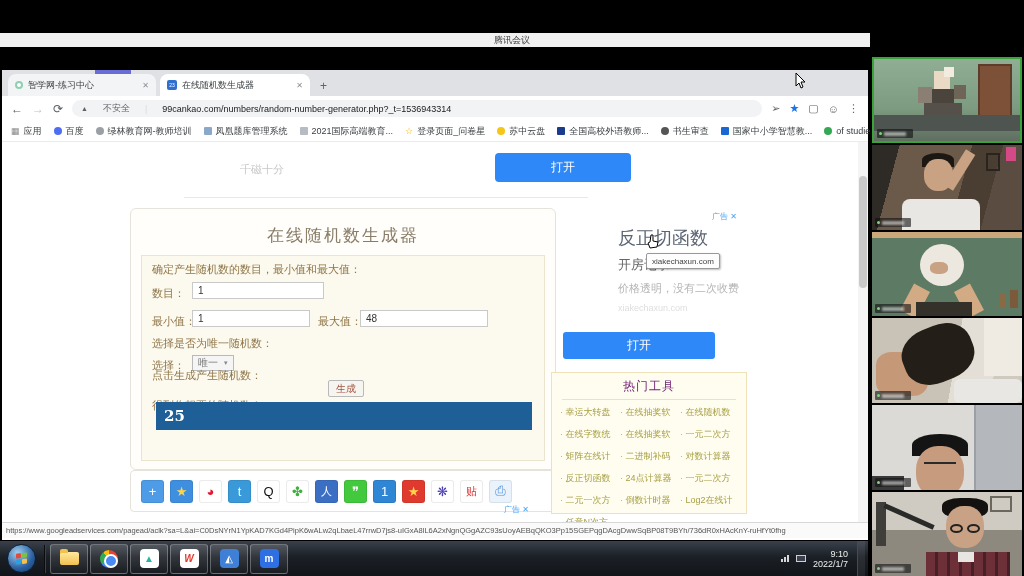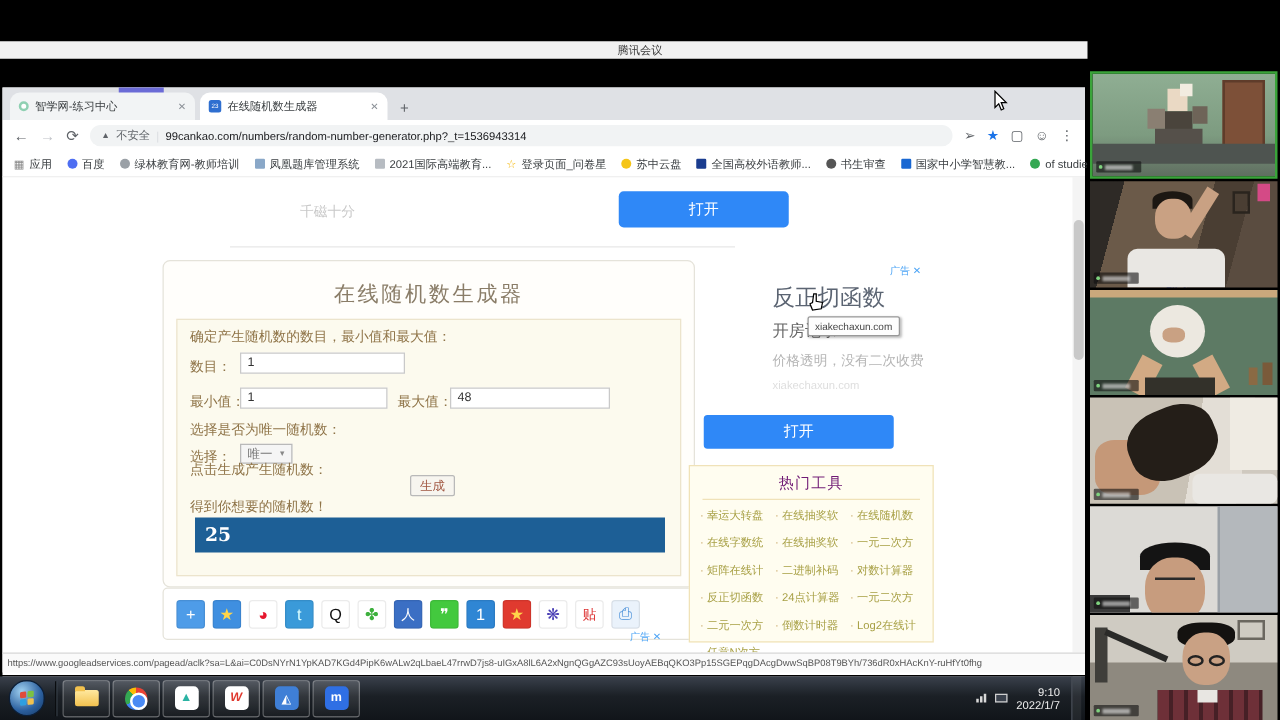--- a/index.html
+++ b/index.html
@@ -20,21 +20,21 @@
   .tab .x{margin-left:auto;color:#8a8f96;font-size:8px;}
   .fav1{width:8px;height:8px;border-radius:50%;border:2px solid #8fd0b2;background:#fff;flex:none;}
   .fav2{width:10px;height:10px;border-radius:2px;background:#2f6fd0;color:#fff;font-size:5px;
         display:flex;align-items:center;justify-content:center;flex:none;}
   .tablabel{overflow:hidden;white-space:nowrap;}
   .newtab{position:absolute;left:318px;bottom:3px;font-size:12px;color:#5f6368;}
   .toolbar{height:25px;background:#fff;display:flex;align-items:center;padding:0 9px;gap:9px;
            font-size:12px;color:#5f6368;}
   .navdis{color:#c0c3c8;}
   .urlbox{flex:1;height:17px;background:#f1f3f4;border-radius:9px;display:flex;align-items:center;
-          padding:0 9px;gap:5px;font-size:9px;color:#5f6368;}
+          padding:0 9px;gap:15px;font-size:9px;color:#5f6368;}
   .urltext{color:#202124;overflow:hidden;white-space:nowrap;}
   .tbicon{font-size:11px;color:#5f6368;}
   .star{color:#1a73e8;}
   .bookmarks{height:21px;background:#fff;border-bottom:1px solid #ebebeb;display:flex;align-items:center;
              padding:0 9px;gap:12px;font-size:9px;color:#3c4043;}
   .bm{display:flex;align-items:center;gap:4px;white-space:nowrap;}
   .bmdot{width:8px;height:8px;border-radius:50%;flex:none;}
   .bmsq{width:8px;height:8px;border-radius:1px;flex:none;}
   .overflow{margin-left:auto;color:#5f6368;}
   
@@ -51,21 +51,21 @@
   .gen-title{margin-top:15px;text-align:center;font-size:17px;color:#8a7d68;letter-spacing:2px;}
   .inner{position:absolute;left:10px;top:46px;width:404px;height:206px;background:#fcfaee;
          border:1px solid #ece4cc;}
   .lbl{position:absolute;font-size:11px;color:#8f7448;white-space:nowrap;}
   .fin{position:absolute;height:17px;border:1px solid #c9c9c9;background:#fff;font-size:10px;
        color:#333;padding:0 5px;font-family:"Liberation Sans",sans-serif;}
   .selbox{position:absolute;height:16px;border:1px solid #b9b9b9;background:#f5f5f5;font-size:10px;
           color:#777;display:flex;align-items:center;gap:6px;padding:0 5px;}
   .genbtn{position:absolute;left:186px;top:124px;width:36px;height:17px;border:1px solid #b9b9b9;
           background:#f7f5ef;color:#a05540;font-size:10px;border-radius:2px;padding:0;}
-  .resultbar{position:absolute;left:14px;top:158px;width:376px;height:28px;background:#1d5f96;
+  .resultbar{position:absolute;left:14px;top:146px;width:376px;height:28px;background:#1d5f96;
              color:#fff;font:bold 15px "DejaVu Serif",serif;display:flex;align-items:center;
              padding-left:8px;}
   .sharebox{position:absolute;left:128px;top:328px;width:426px;height:42px;border:1px solid #e5e3da;
             border-radius:4px;display:flex;align-items:center;gap:6px;padding:0 10px;}
   .si{width:23px;height:23px;border-radius:3px;font-size:13px;display:flex;align-items:center;
       justify-content:center;border:1px solid rgba(0,0,0,0.08);}
   .adtag-sm{position:absolute;left:502px;top:362px;font-size:8px;color:#4aa3f5;}
   .adtag-r{position:absolute;left:710px;top:69px;font-size:8px;color:#4aa3f5;}
   .xk-title{position:absolute;left:616px;top:84px;font-size:18px;color:#5b6472;}
   .xk-l1{position:absolute;left:616px;top:114px;font-size:13px;color:#666;}

